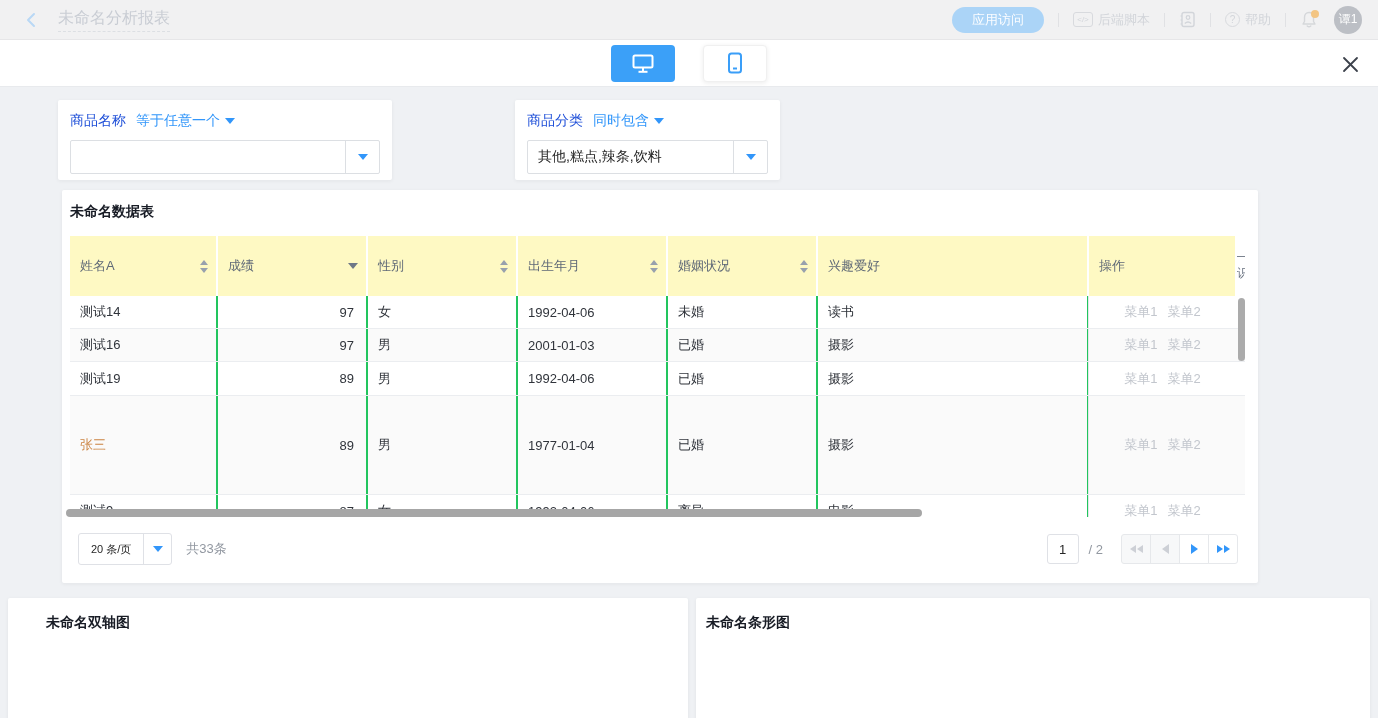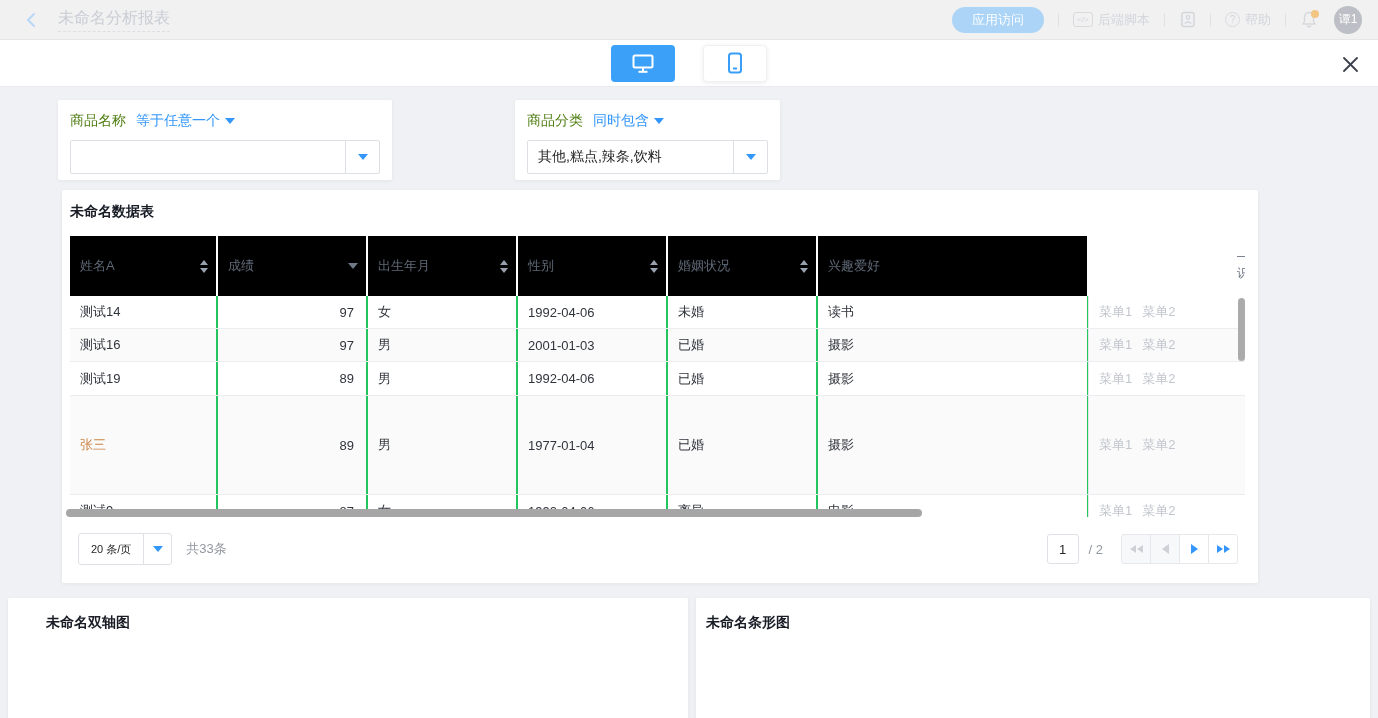--- a/index.html
+++ b/index.html
@@ -33,46 +33,46 @@
   .dev-btn.active { background:#3ba0f8; }
   .dev-btn.inactive { background:#ffffff; border:1px solid #f0f0f0; box-shadow:0 1px 5px rgba(0,0,0,0.08); }
   .close-btn { position:absolute; right:16px; top:12px; width:24px; height:24px; display:flex; align-items:center;
                justify-content:center; cursor:pointer; }
 
   
   .card { position:absolute; background:#ffffff; border-radius:2px; box-shadow:0 1px 4px rgba(31,35,41,0.06); }
   .filter-card-1 { left:58px; top:100px; width:334px; height:80px; padding:12px; }
   .filter-card-2 { left:515px; top:100px; width:265px; height:80px; padding:12px; }
   .filter-head { display:flex; align-items:center; gap:10px; }
-  .filter-label { font-size:14px; color:#4d7c0f; }
+  .filter-label { font-size:14px; color:#1d4ed8; }
   .filter-op { display:flex; align-items:center; gap:5px; font-size:14px; color:#3296fa; cursor:pointer; }
   .caret-down { width:0; height:0; border-left:5px solid transparent; border-right:5px solid transparent; border-top:6px solid #3296fa; }
   .select-box { margin-top:10px; height:34px; border:1px solid #dcdfe3; border-radius:2px; display:flex; align-items:stretch; background:#fff; cursor:pointer; }
   .select-value { flex:1; display:flex; align-items:center; padding:0 10px; font-size:14px; color:#262626; overflow:hidden; white-space:nowrap; }
   .select-arrow-seg { width:34px; border-left:1px solid #dcdfe3; display:flex; align-items:center; justify-content:center; }
 
   
   .table-card { left:62px; top:190px; width:1196px; height:393px; }
   .table-title { position:absolute; left:8px; top:13px; font-size:14px; font-weight:bold; color:#181c25; }
   .table-wrap { position:absolute; left:8px; top:46px; width:1175px; height:281px; overflow:hidden; }
   .thead { display:flex; height:60px; }
-  .th { background:#000000; color:#5f6977; font-size:13px; display:flex; align-items:center; padding:0 10px;
+  .th { background:#fef9c3; color:#5f6977; font-size:13px; display:flex; align-items:center; padding:0 10px;
         position:relative; border-right:2px solid #ffffff; cursor:pointer; }
   .th:last-child { border-right:none; justify-content:center; }
   .sort-ic { position:absolute; right:8px; display:flex; flex-direction:column; gap:3px; align-items:center; cursor:pointer; }
   .tri-up4 { width:0; height:0; border-left:4px solid transparent; border-right:4px solid transparent; border-bottom:5px solid #98a1ad; }
   .tri-dn4 { width:0; height:0; border-left:4px solid transparent; border-right:4px solid transparent; border-top:5px solid #98a1ad; }
   .tri-dn5 { width:0; height:0; border-left:5px solid transparent; border-right:5px solid transparent; border-top:6px solid #6e7887; }
   .clip-frag { position:absolute; right:-1px; top:12px; width:9px; height:40px; overflow:hidden; font-size:12px;
                color:#6a7380; line-height:17px; }
   .trow { display:flex; border-bottom:1px solid #ebedf0; background:#ffffff; }
   .trow.stripe { background:#fafafa; }
   .td { font-size:13px; color:#30343b; display:flex; align-items:center; padding:0 10px; border-right:2px solid #22c55e; overflow:hidden; white-space:nowrap; }
   .td.num { justify-content:flex-end; padding-right:12px; }
-  .td.ops { gap:10px; border-right:none; border-left:1px solid #e4e5e9; margin-left:-1px; }
+  .td.ops { justify-content:center; gap:10px; border-right:none; border-left:1px solid #e4e5e9; margin-left:-1px; }
   .op-link { color:#c2c6cd; cursor:pointer; }
   .link-orange { color:#cc8544; cursor:pointer; }
   .hscroll { position:absolute; left:4px; top:319px; width:856px; height:8px; border-radius:4px; background:#a6a6a6; cursor:pointer; }
   .vscroll { position:absolute; left:1176px; top:108px; width:7px; height:63px; border-radius:4px; background:#ababab; cursor:pointer; }
 
   
   .pager { position:absolute; left:0; top:343px; width:1196px; height:32px; display:flex; align-items:center; }
   .psize-box { margin-left:16px; height:32px; border:1px solid #dfe1e6; border-radius:3px; display:flex; align-items:stretch; cursor:pointer; background:#fff; }
   .psize-val { display:flex; align-items:center; padding:0 12px; font-size:11px; color:#262626; }
   .psize-arrow { width:28px; border-left:1px solid #dfe1e6; display:flex; align-items:center; justify-content:center; }
@@ -211,42 +211,45 @@
               <span class="tri-dn4"></span>
             </span>
         </div>
         <div class="th" style="width:150px">
           <span>成绩</span>
           <span class="sort-ic">
               <span class="tri-dn5"></span>
             </span>
         </div>
         <div class="th" style="width:150px">
-          <span>出生年月</span>
+          <span>性别</span>
           <span class="sort-ic">
               <span class="tri-up4"></span>
               <span class="tri-dn4"></span>
             </span>
         </div>
         <div class="th" style="width:150px">
-          <span>性别</span>
+          <span>出生年月</span>
           <span class="sort-ic">
               <span class="tri-up4"></span>
               <span class="tri-dn4"></span>
             </span>
         </div>
         <div class="th" style="width:150px">
           <span>婚姻状况</span>
           <span class="sort-ic">
               <span class="tri-up4"></span>
               <span class="tri-dn4"></span>
             </span>
         </div>
         <div class="th" style="width:271px">
           <span>兴趣爱好</span>
+        </div>
+        <div class="th" style="width:148px">
+          <span>操作</span>
         </div>
         <div class="clip-frag">
           <span>—</span><br>
           <span>识</span>
         </div>
       </div>
 
       <div class="trow" style="height:33px">
         <div class="td" style="width:148px">测试14</div>
         <div class="td num" style="width:150px">97</div>

